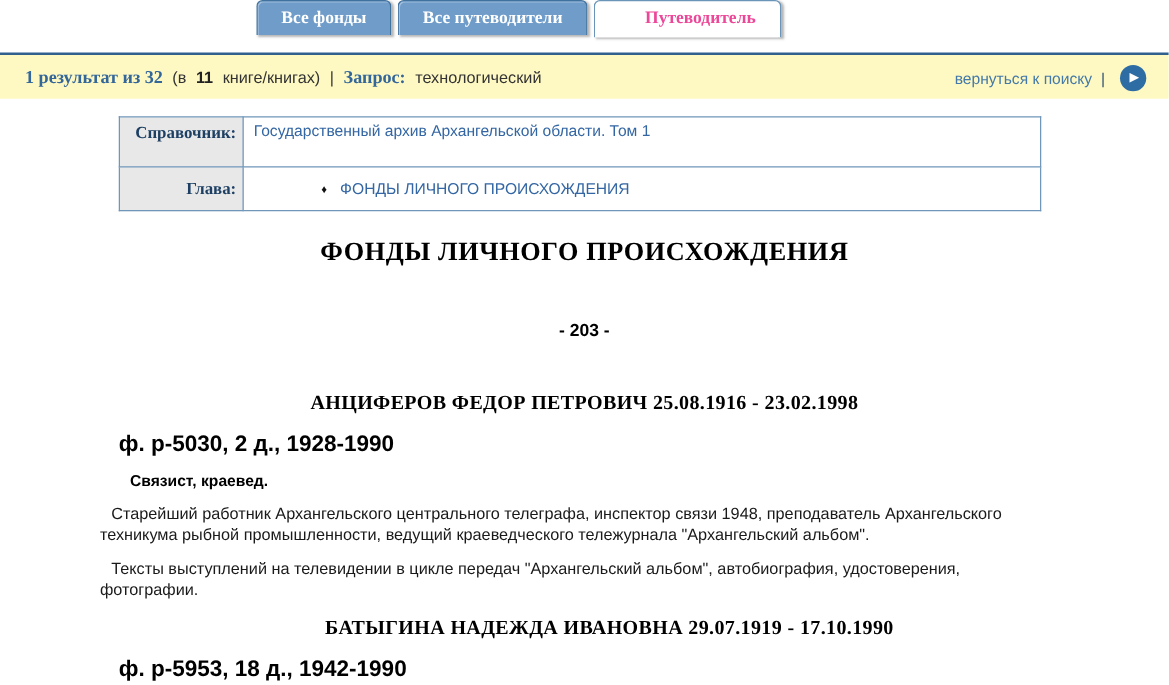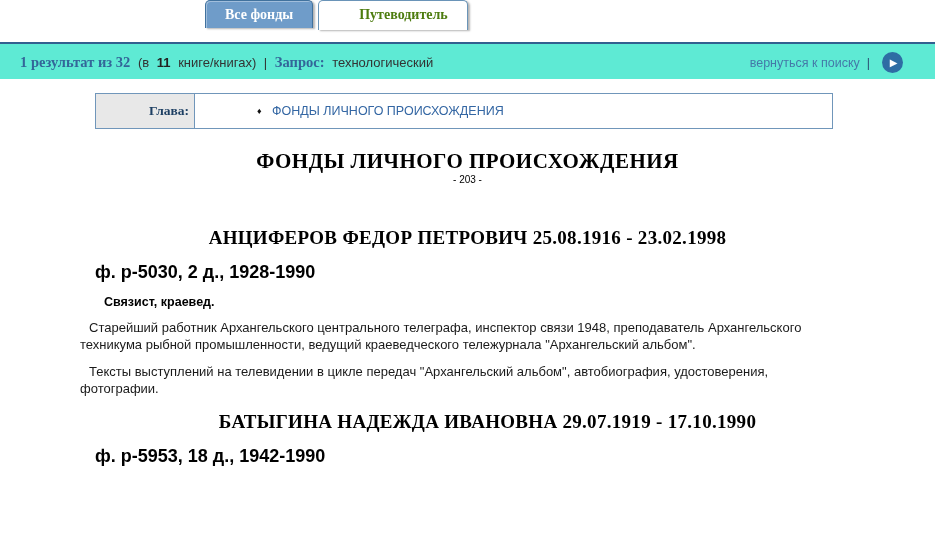--- a/index.html
+++ b/index.html
@@ -14,29 +14,29 @@
   }
   .tab{
     display:inline-block;height:27px;line-height:27px;padding:0 19px;margin-right:5px;
     background:#6f9cc9;border:1px solid #41729e;border-bottom:none;
     border-radius:5px 5px 0 0;color:#ffffff;
     font-family:"Liberation Serif",serif;font-weight:bold;font-size:14px;
     box-shadow:2px 1px 2px rgba(90,90,90,.45), inset 1px 1px 0 rgba(255,255,255,.35);
     cursor:pointer;position:relative;
   }
   .tab.active{
-    background:#ffffff;color:#4d7c0f;border:1px solid #6a94b8;border-bottom:none;
+    background:#ffffff;color:#ec4899;border:1px solid #6a94b8;border-bottom:none;
     margin-bottom:-2px;padding-bottom:2px;z-index:2;
     box-shadow:2px 1px 2px rgba(90,90,90,.45);
     padding-left:40px;
   }
   
   .resultbar{
     display:flex;justify-content:space-between;align-items:center;
-    padding:8px 32px 6px 20px;background:#5eead4;
+    padding:8px 18px 6px 20px;background:#fef9c3;
   }
   .rleft{font-size:13px;color:#333333;}
   .rleft .blue-bold{
     font-family:"Liberation Serif",serif;font-weight:bold;color:#336699;font-size:14.5px;
   }
   .rleft .bnum{font-weight:bold;color:#222222;}
   .rleft span{margin-right:4px;}
   .rright{display:flex;align-items:center;font-size:12.5px;color:#4479a8;justify-content:center;}
   .back-link{color:#4479a8;cursor:pointer;margin-right:7px;}
   .pipe{color:#2d4f73;margin-right:12px;}
@@ -63,39 +63,40 @@
   td.val{padding:4px 8px;vertical-align:top;font-size:12.5px;}
   tr.row-glava td.val{vertical-align:middle;padding-left:62px;}
   .link{color:#3366a3;cursor:pointer;text-decoration:none;}
   .bullet{color:#111111;font-size:9px;margin-right:7px;vertical-align:1px;}
   
   .doc-title{
     text-align:center;margin-top:20px;
     font-family:"Liberation Serif",serif;font-weight:bold;font-size:21px;color:#000000;
     letter-spacing:.5px;
   }
-  .page-num{text-align:center;font-weight:normal;font-size:10px;color:#000;}
+  .page-num{text-align:center;margin-top:42px;font-weight:bold;font-size:14px;color:#000;}
   .entry-heading{
     text-align:center;font-family:"Liberation Serif",serif;font-weight:bold;
-    font-size:19px;color:#000000;letter-spacing:.3px;
+    font-size:16px;color:#000000;letter-spacing:.3px;
   }
   .eh1{margin-top:42px;}
   .eh2{margin-top:14px;padding-left:40px;}
   .fond{margin:13px 0 0 95px;font-weight:bold;font-size:18px;color:#000;}
   .occupation{margin:12px 0 0 104px;font-weight:bold;font-size:12.5px;color:#000;}
   .para{
     margin:11px 105px 0 80px;font-size:13px;line-height:16.5px;color:#1a1a1a;
     text-indent:9px;
   }
 </style>
 </head>
 <body>
 
 <div class="tabbar">
   <div class="tab">Все фонды</div>
+  <div class="tab">Все путеводители</div>
   <div class="tab active">Путеводитель</div>
 </div>
 
 <div class="resultbar">
   <div class="rleft">
     <span class="blue-bold">1 результат из 32</span>
     <span>(в</span>
     <span class="bnum">11</span>
     <span>книге/книгах)</span>
     <span>|</span>
@@ -106,20 +107,26 @@
     <span class="back-link">вернуться к поиску</span>
     <span class="pipe">|</span>
     <span class="go-btn">
       <span class="tri">▶</span>
     </span>
   </div>
 </div>
 
 <table class="info">
   <tbody>
+    <tr class="row-spravochnik">
+      <td class="lbl">Справочник:</td>
+      <td class="val">
+        <span class="link">Государственный архив Архангельской области. Том 1</span>
+      </td>
+    </tr>
     <tr class="row-glava">
       <td class="lbl">Глава:</td>
       <td class="val">
         <span class="bullet">♦</span>
         <span class="link">ФОНДЫ ЛИЧНОГО ПРОИСХОЖДЕНИЯ</span>
       </td>
     </tr>
   </tbody>
 </table>
 

